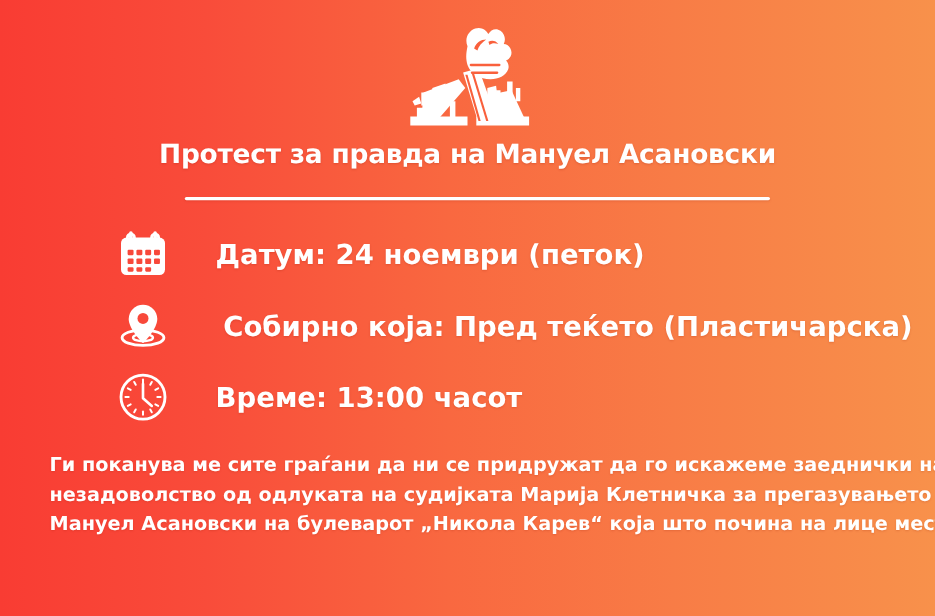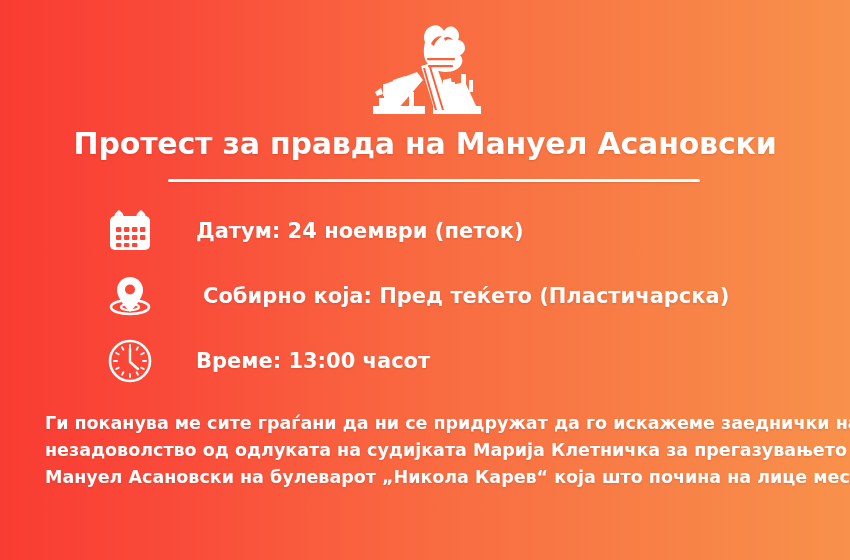--- a/index.html
+++ b/index.html
@@ -33,21 +33,21 @@
   .emblem svg { display: block; }
 
   
   .title {
     position: absolute;
     top: 126px;
     left: 0;
     width: 850px;
     text-align: center;
     color: #ffffff;
-    font-size: 30px;
+    font-size: 24px;
     font-weight: bold;
     letter-spacing: -0.2px;
     font-family: "DejaVu Sans", sans-serif;
     text-shadow: 0 1px 2px rgba(150,30,10,0.25);
     white-space: nowrap;
   }
 
   
   .divider {
     position: absolute;
@@ -79,21 +79,21 @@
     left: 100px;
     width: 60px;
     height: 58px;
     display: flex;
     align-items: center;
     justify-content: center;
   }
   .row .row-text {
     position: absolute;
     color: #ffffff;
-    font-size: 21px;
+    font-size: 25px;
     font-weight: bold;
     font-family: "DejaVu Sans", sans-serif;
     white-space: nowrap;
     text-shadow: 0 1px 2px rgba(150,30,10,0.22);
   }
   .row-date .row-text { left: 196px; }
   .row-place .row-text { left: 203px; }
   .row-time .row-text { left: 196px; }
 
   .row-date { top: 0px; }

